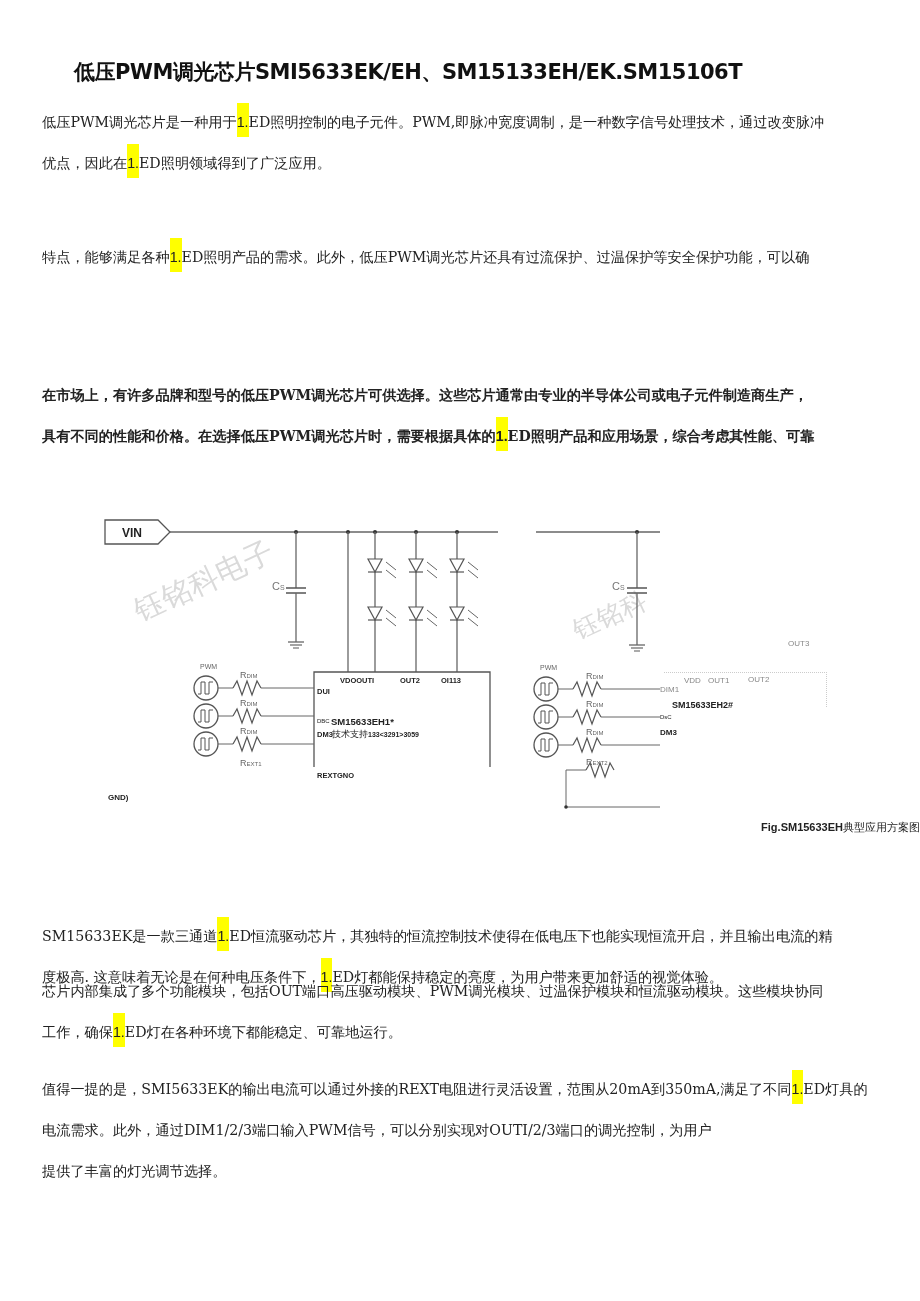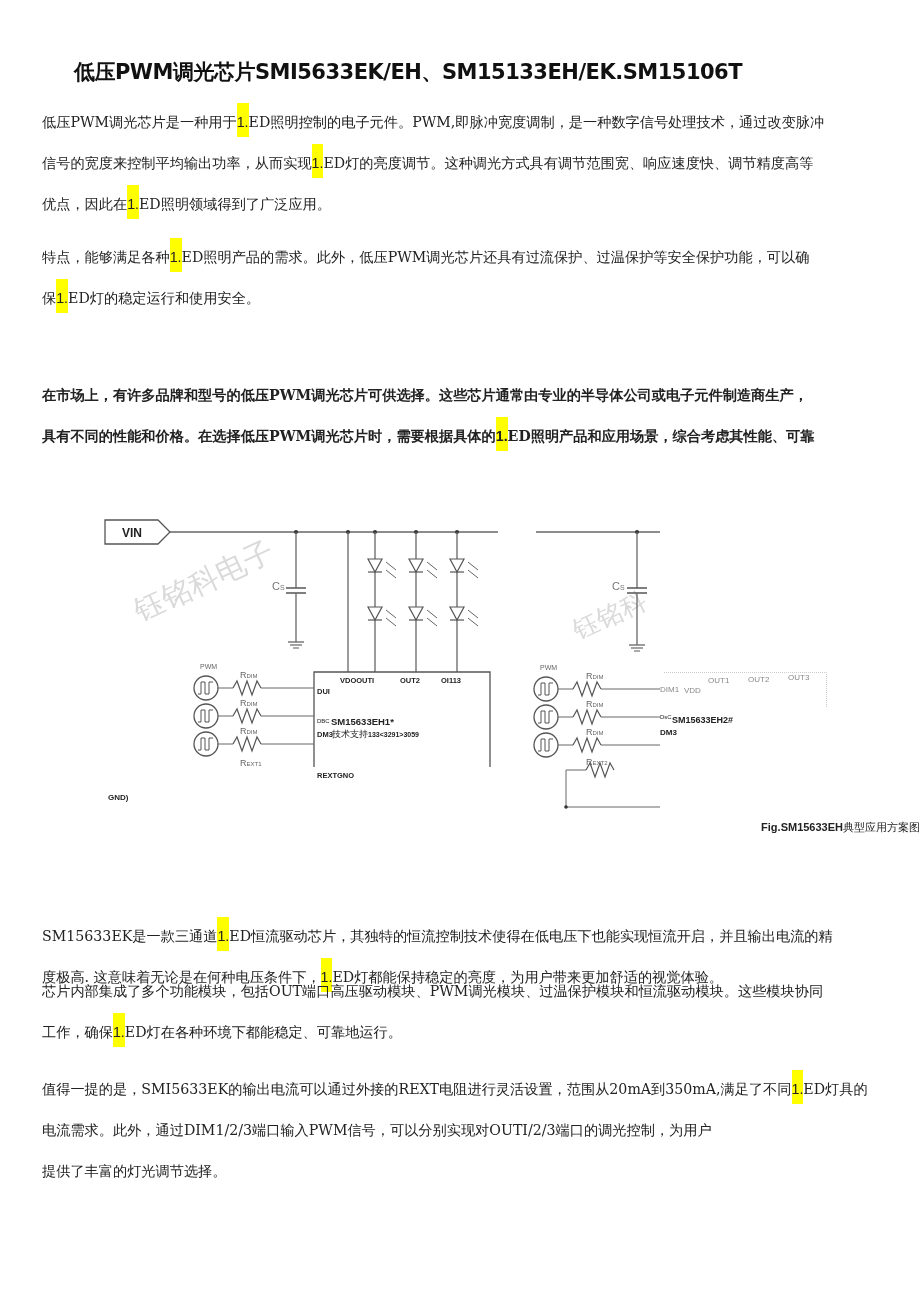--- a/index.html
+++ b/index.html
@@ -18,26 +18,24 @@
   .cap b { font-weight: bold; }
   .sv-text { font-family: "Liberation Sans", sans-serif; }
 </style>
 </head>
 <body>
 
 <div class="title">低压PWM调光芯片SMI5633EK/EH、SM15133EH/EK.SM15106T</div>
 
 <div class="para" style="top:102px;">
     <span class="line"><span>低压PWM调光芯片是一种用于</span><span class="hl lat" style="background: rgb(255, 255, 0);">1.</span><span>ED照明控制的电子元件。PWM,即脉冲宽度调制，是一种数字信号处理技术，通过改变脉冲</span></span>
-    <span class="line"><span>信号的宽度来控制平均输出功率，从而实现</span><span class="hl lat" style="background: rgb(255, 255, 0);">1.</span><span>ED灯的亮度调节。这种调光方式具有调节范围宽、响应速度快、调节精度高等</span></span>
     <span class="line"><span>优点，因此在</span><span class="hl lat" style="background: rgb(255, 255, 0);">1.</span><span>ED照明领域得到了广泛应用。</span></span>
   </div>
 <div class="para" style="top:237px;">
     <span class="line"><span>特点，能够满足各种</span><span class="hl lat" style="background: rgb(255, 255, 0);">1.</span><span>ED照明产品的需求。此外，低压PWM调光芯片还具有过流保护、过温保护等安全保护功能，可以确</span></span>
-    <span class="line"><span>保</span><span class="hl lat" style="background: rgb(255, 255, 0);">1.</span><span>ED灯的稳定运行和使用安全。</span></span>
   </div>
 <div class="para" style="top:375px;font-weight:bold;">
     <span class="line"><span>在市场上，有许多品牌和型号的低压PWM调光芯片可供选择。这些芯片通常由专业的半导体公司或电子元件制造商生产，</span></span>
     <span class="line"><span>具有不同的性能和价格。在选择低压PWM调光芯片时，需要根据具体的</span><span class="hl lat" style="background: rgb(255, 255, 0);">1.</span><span>ED照明产品和应用场景，综合考虑其性能、可靠</span></span>
   </div>
 
 <svg class="diagram" viewBox="0 0 560 300" width="560" height="300">
 
   <text x="40" y="110" transform="rotate(-25 40 110)" font-size="30" fill="#dadada" class="sv-text">钰铭科电子</text>
   <text x="478" y="128" transform="rotate(-25 478 128)" font-size="26" fill="#dadada" class="sv-text">钰铭科</text>
@@ -180,27 +178,27 @@
   <g>
     <text x="486" y="253" font-size="9" fill="#666" class="sv-text">R<tspan font-size="6">EXT2</tspan></text>
     <polyline points="466,295 466,258 486,258" fill="none" stroke="#666"></polyline>
     <polyline points="486,258 490,251 495,265 500,251 505,265 510,251 514,258" fill="none" stroke="#555" stroke-width="1.2"></polyline>
     <line x1="466" y1="295" x2="560" y2="295" stroke="#666"></line>
     <circle cx="466" cy="295" r="1.8" fill="#333"></circle>
   </g>
 </svg>
 
 <div style="position:absolute;left:0;top:0;">
-  <span style="position:absolute;left:684px;top:676px;font-size:8px;color:#888;font-family:'Liberation Sans',sans-serif;margin-top:10px;">VDD</span>
+  <span style="position:absolute;left:684px;top:676px;font-size:8px;color:#888;font-family:'Liberation Sans',sans-serif;">VDD</span>
   <span style="position:absolute;left:708px;top:676px;font-size:8px;color:#888;font-family:'Liberation Sans',sans-serif;">OUT1</span>
   <span style="position:absolute;left:748px;top:675px;font-size:8px;color:#888;font-family:'Liberation Sans',sans-serif;">OUT2</span>
-  <span style="position:absolute;left:788px;top:673px;font-size:8px;color:#888;font-family:'Liberation Sans',sans-serif;">OUT3</span>
+  <span style="position:absolute;left:788px;top:639px;font-size:8px;color:#888;font-family:'Liberation Sans',sans-serif;">OUT3</span>
   <span style="position:absolute;left:660px;top:685px;font-size:8px;color:#888;font-family:'Liberation Sans',sans-serif;">DIM1</span>
   <span style="position:absolute;left:660px;top:714px;font-size:6px;color:#222;font-family:'Liberation Sans',sans-serif;">DsC</span>
-  <span style="position:absolute;left:672px;top:715px;font-size:9px;font-weight:bold;color:#222;font-family:'Liberation Sans',sans-serif;">SM15633EH2#</span>
+  <span style="position:absolute;left:672px;top:700px;font-size:9px;font-weight:bold;color:#222;font-family:'Liberation Sans',sans-serif;">SM15633EH2#</span>
   <span style="position:absolute;left:660px;top:728px;font-size:8px;font-weight:bold;color:#222;font-family:'Liberation Sans',sans-serif;">DM3</span>
   <div style="position:absolute;left:664px;top:672px;width:162px;height:34px;border-top:1px dotted #ccc;border-right:1px dotted #ccc;"></div>
 </div>
 
 <div class="cap">
   <b>Fig.SM15633EH</b><span style="font-family:'DejaVu Serif',serif;">典型应用方案图</span>
 </div>
 
 <div class="para" style="top:916px;">
     <span class="line"><span>SM15633EK是一款三通道</span><span class="hl lat" style="background: rgb(255, 255, 0);">1.</span><span>ED恒流驱动芯片，其独特的恒流控制技术使得在低电压下也能实现恒流开启，并且输出电流的精</span></span>

